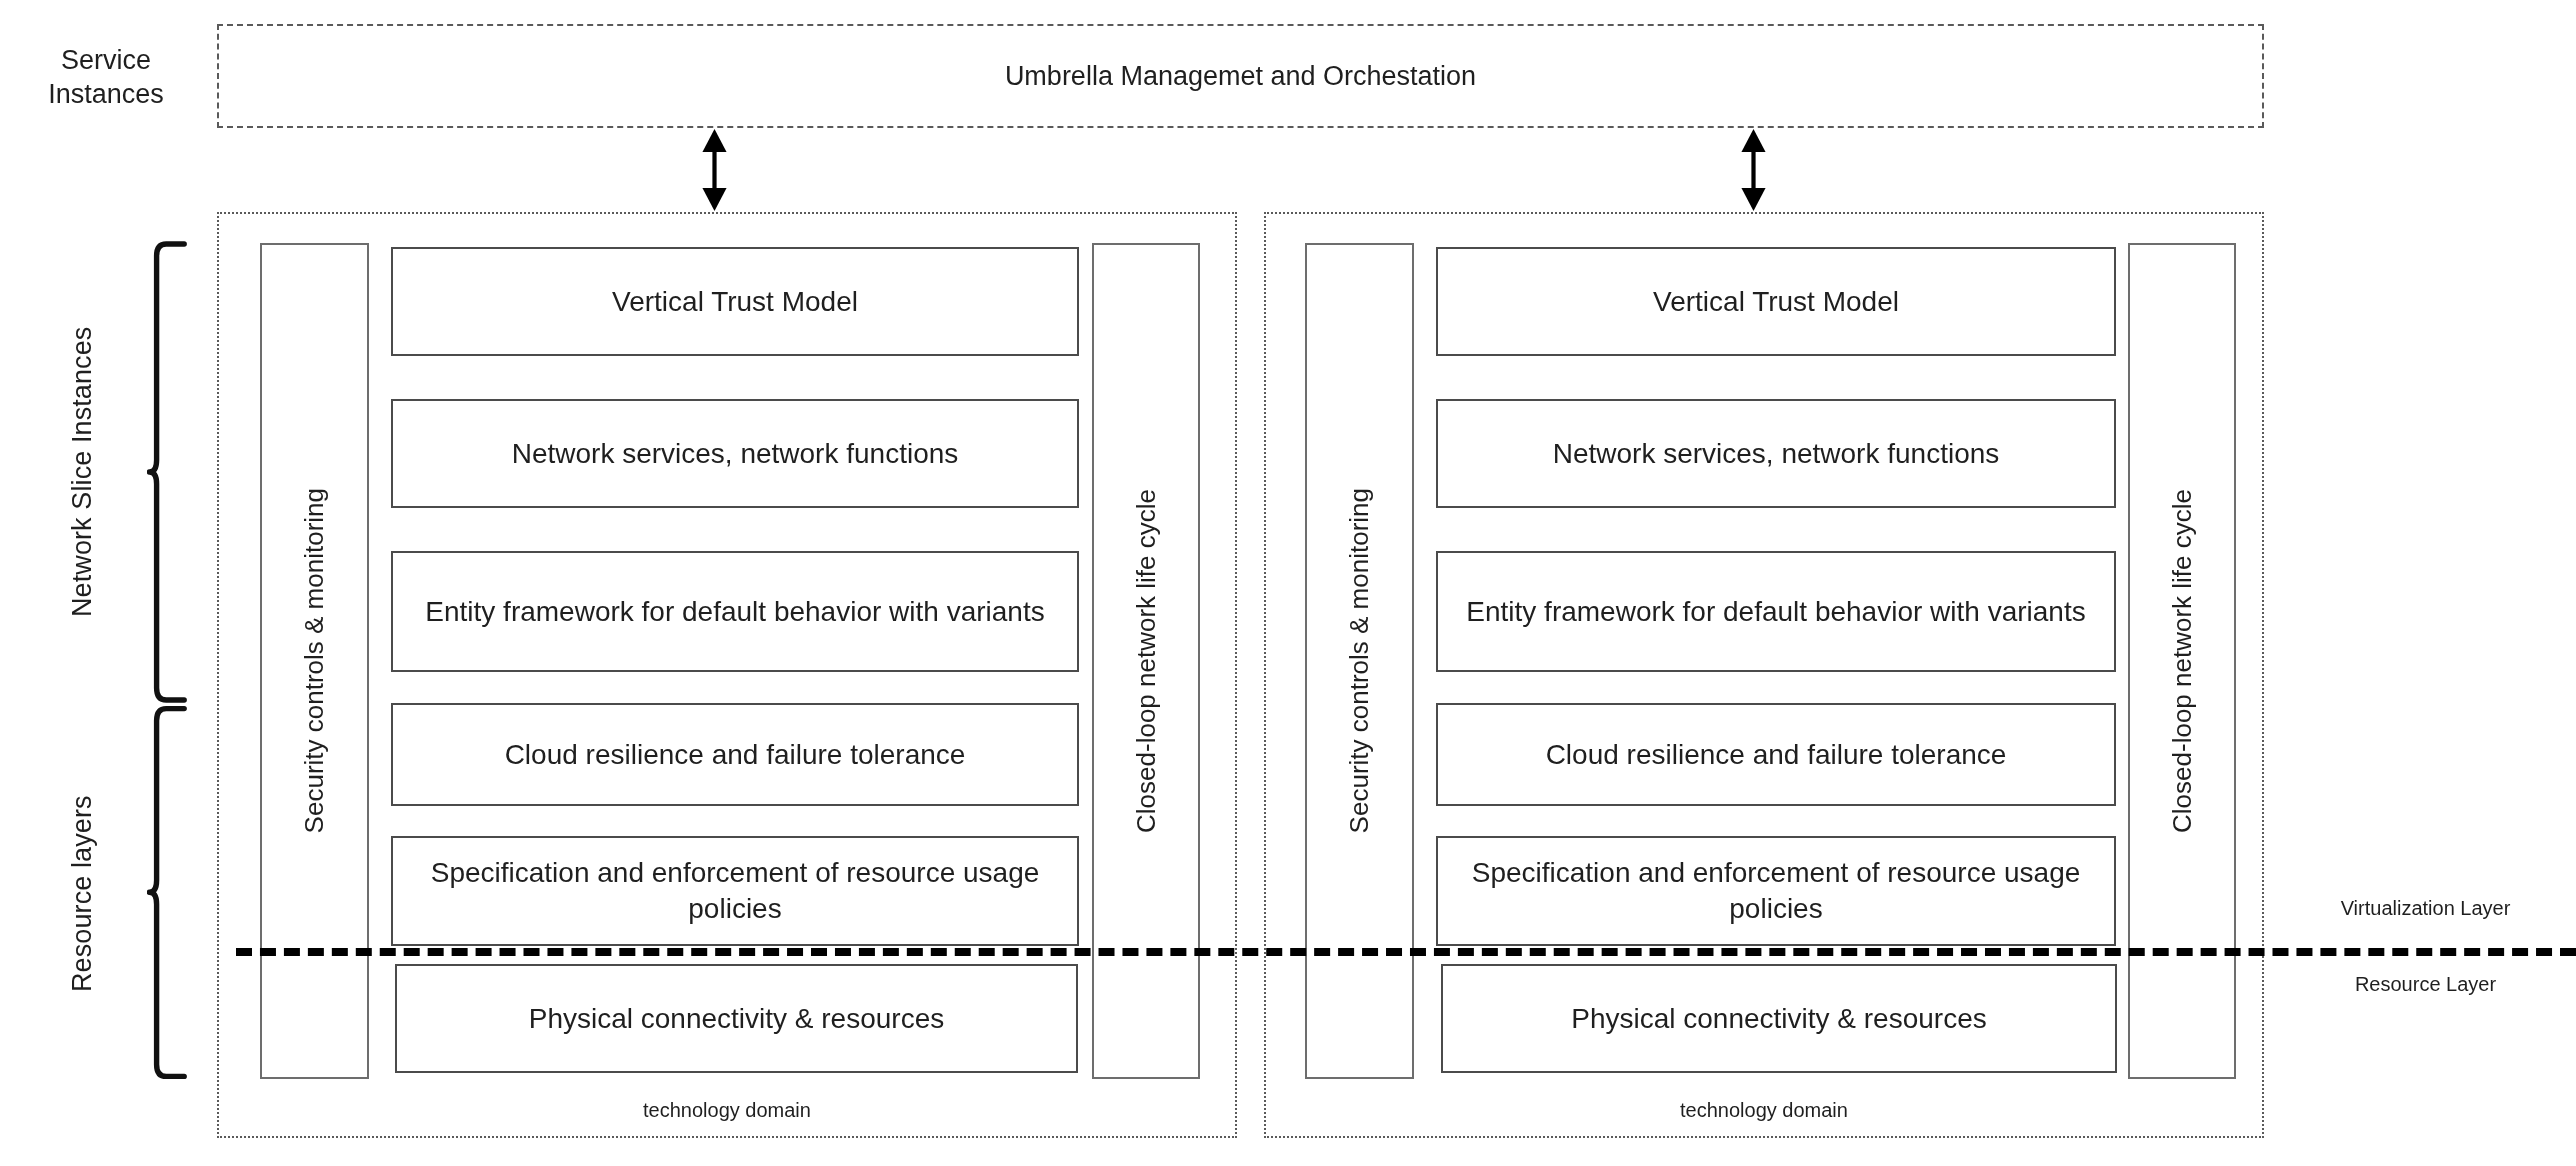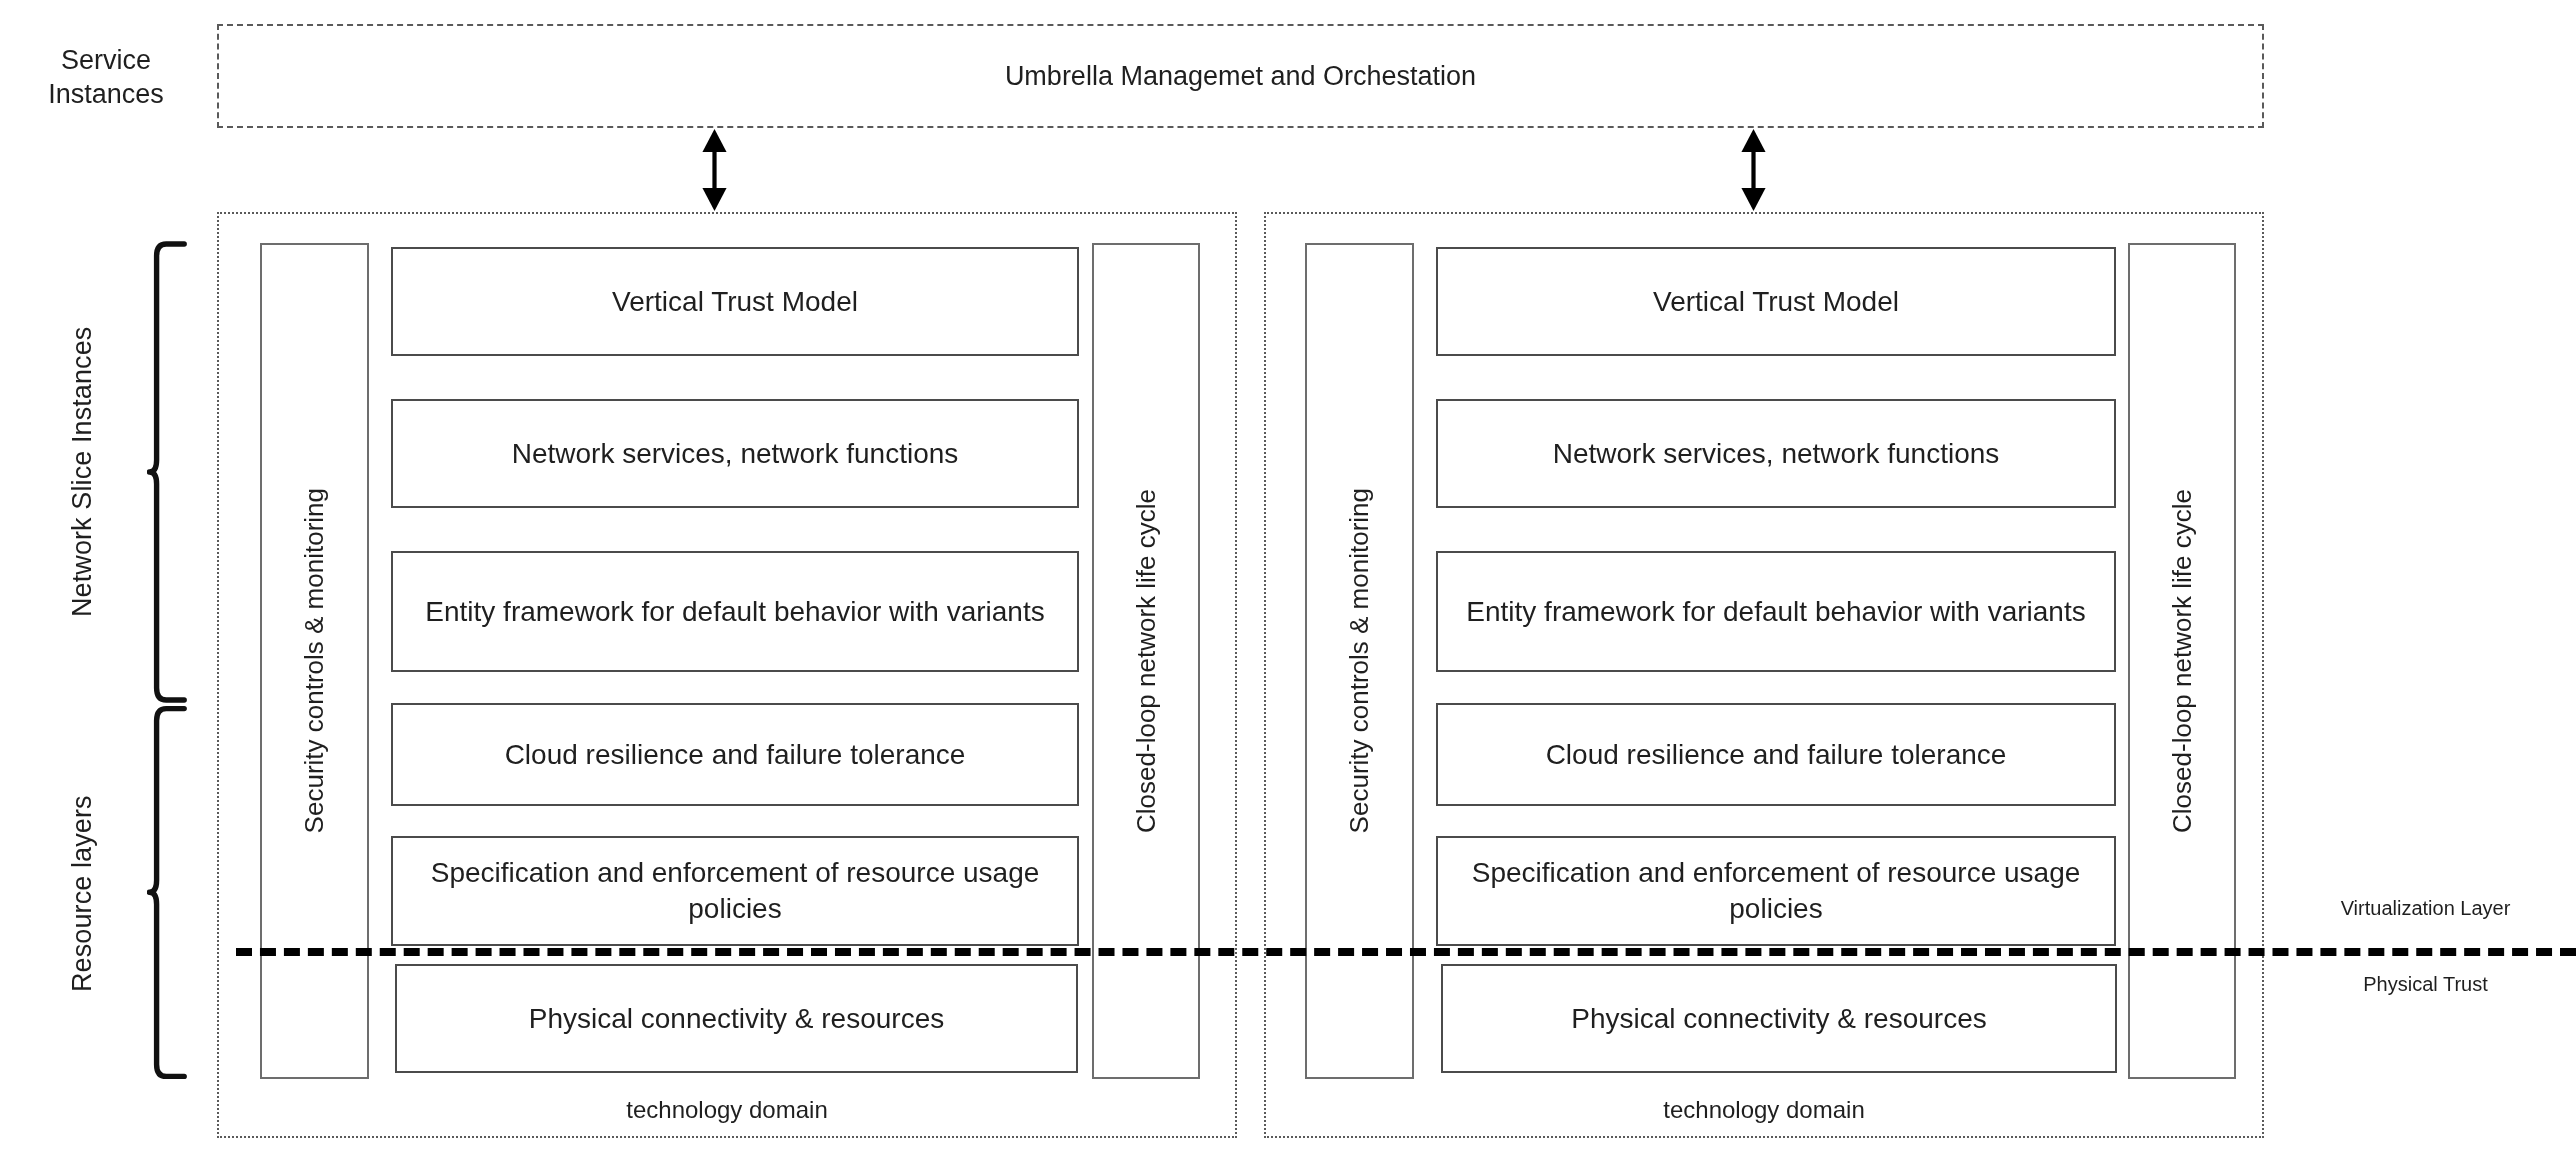--- a/index.html
+++ b/index.html
@@ -75,21 +75,21 @@
     writing-mode:vertical-rl;
     transform:rotate(180deg);
     font-size:26px;
     color:#1f1f1f;
     white-space:nowrap;
   }
 
   
   .domain-caption{
     display:flex;align-items:center;justify-content:center;
-    font-size:24px;
+    font-size:20px;
     color:#1f1f1f;
   }
 
   
   .thick-dash{
     border-top:8.5px dashed #000000;
     height:0;
   }
 
   
@@ -192,16 +192,16 @@
   <div class="abs solid-box" style="left:1436px;top:836px;width:680px;height:110px;">Specification and enforcement of resource usage policies</div>
 
   <div class="abs solid-box" style="left:1441px;top:964px;width:676px;height:109px;">Physical connectivity &amp; resources</div>
 
   <div class="abs domain-caption" style="left:1264px;top:1092px;width:1000px;height:36px;">technology domain</div>
 
   <div class="abs thick-dash" style="left:236px;top:948px;width:2340px;"></div>
 
   <div class="abs layer-caption" style="left:2280px;top:891px;width:291px;height:34px;">Virtualization Layer</div>
 
-  <div class="abs layer-caption" style="left:2280px;top:967px;width:291px;height:34px;">Physical Trust</div>
+  <div class="abs layer-caption" style="left:2280px;top:967px;width:291px;height:34px;">Resource Layer</div>
 
 </div>
 
 
 </body></html>

